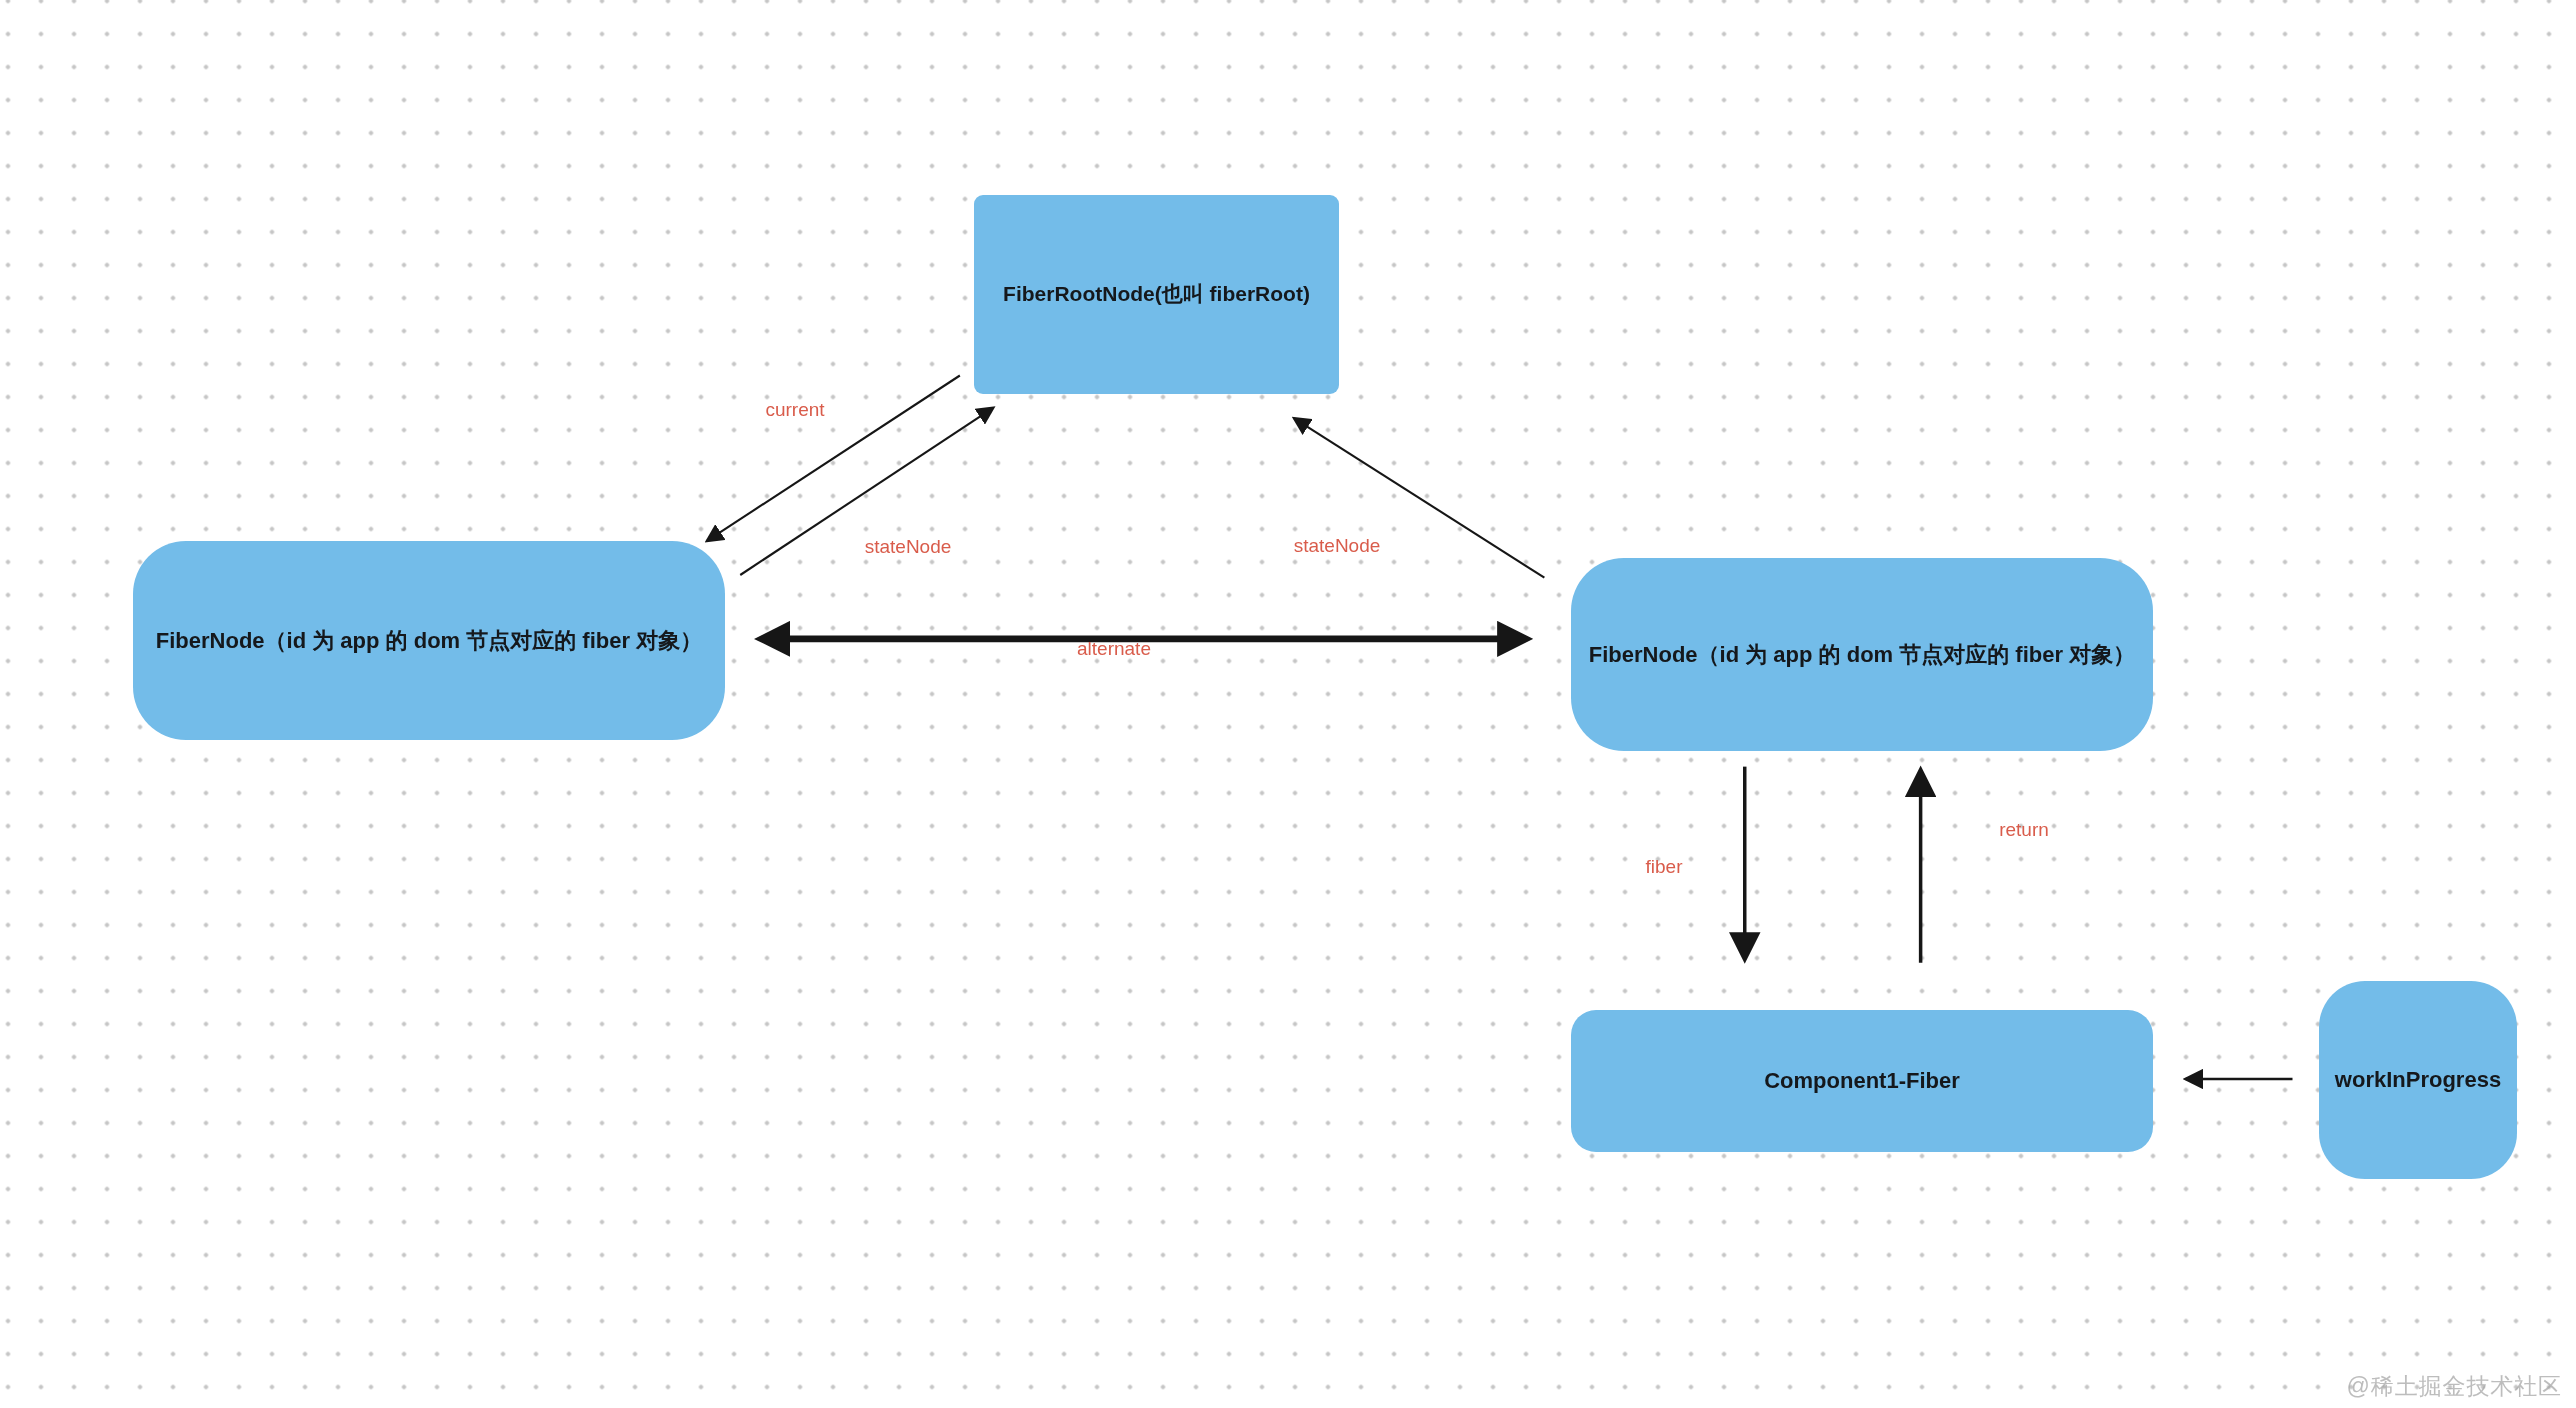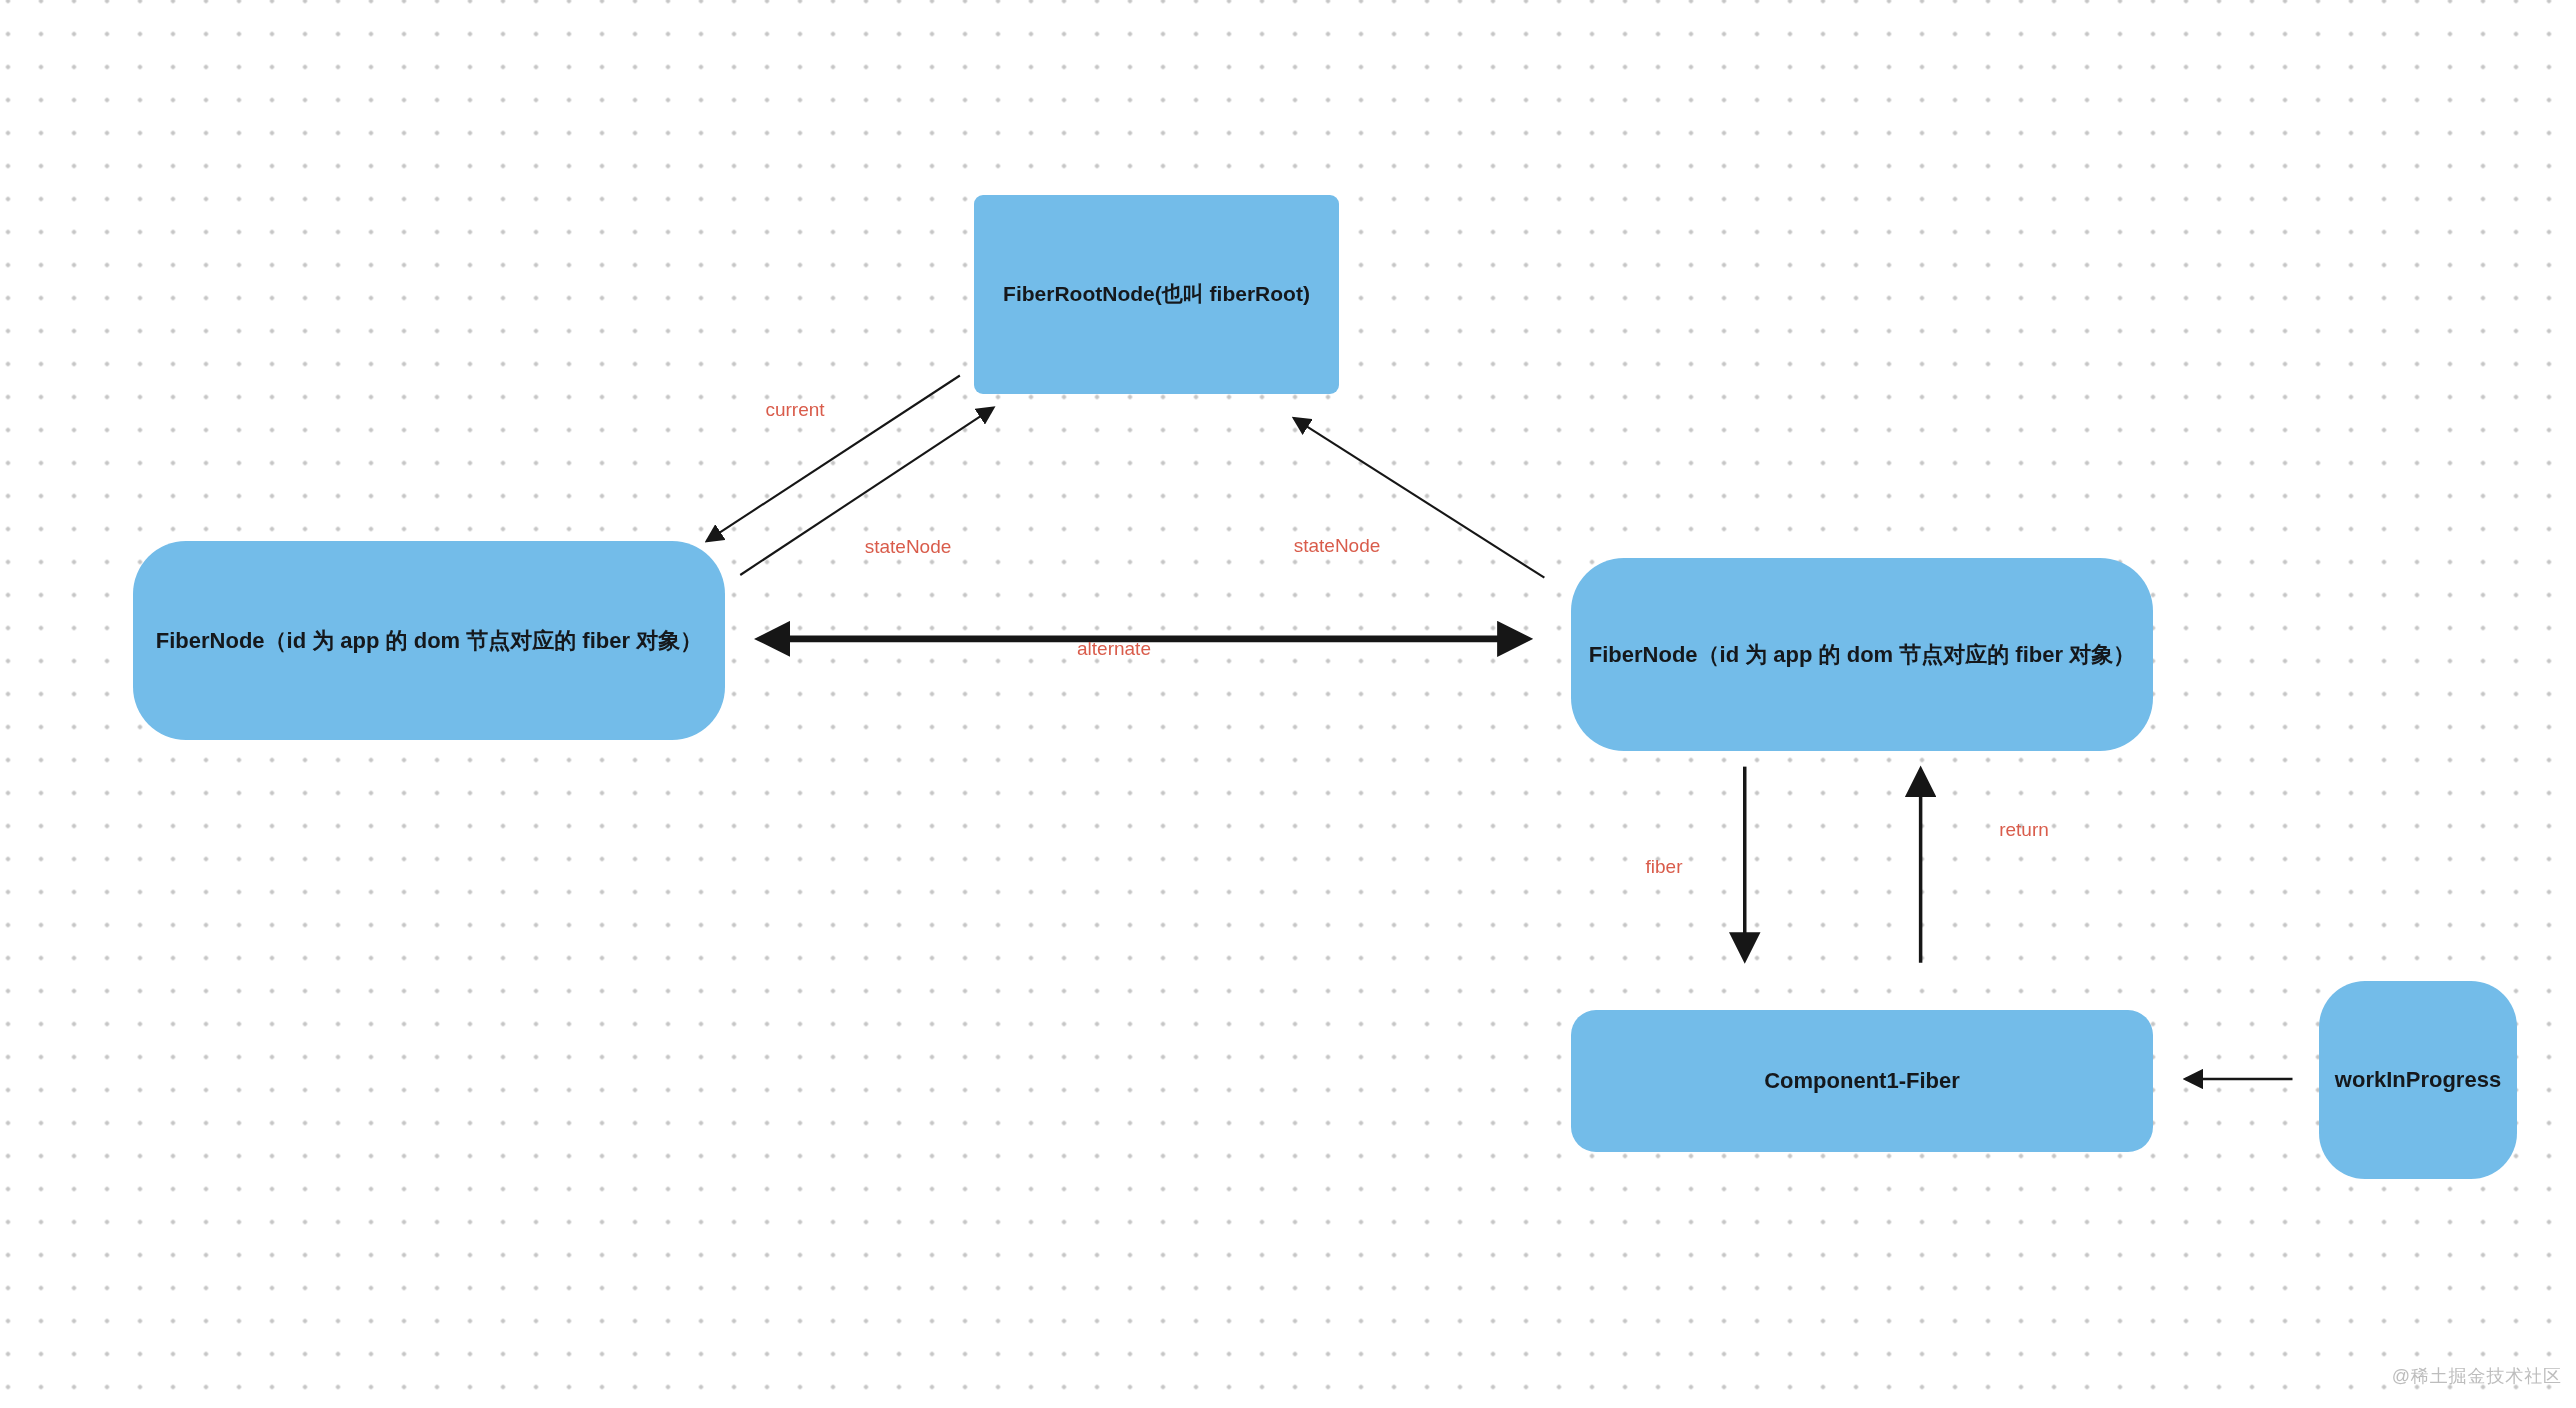--- a/index.html
+++ b/index.html
@@ -41,22 +41,22 @@
   .edge-label {
     position: absolute;
     transform: translate(-50%, -50%);
     color: #d95c4b;
     font-size: 19px;
     white-space: nowrap;
   }
   #watermark {
     position: absolute;
     right: 14px;
-    bottom: 21px;
-    font-size: 18px;
+    bottom: 7px;
+    font-size: 23px;
     color: rgba(167,167,167,0.75);
     letter-spacing: 0.9px;
   }
 </style>
 </head>
 <body>
 
 <div id="canvas">
 
   <svg id="edges-layer" viewBox="0 0 2944 1610" xmlns="http://www.w3.org/2000/svg" aria-hidden="true">

